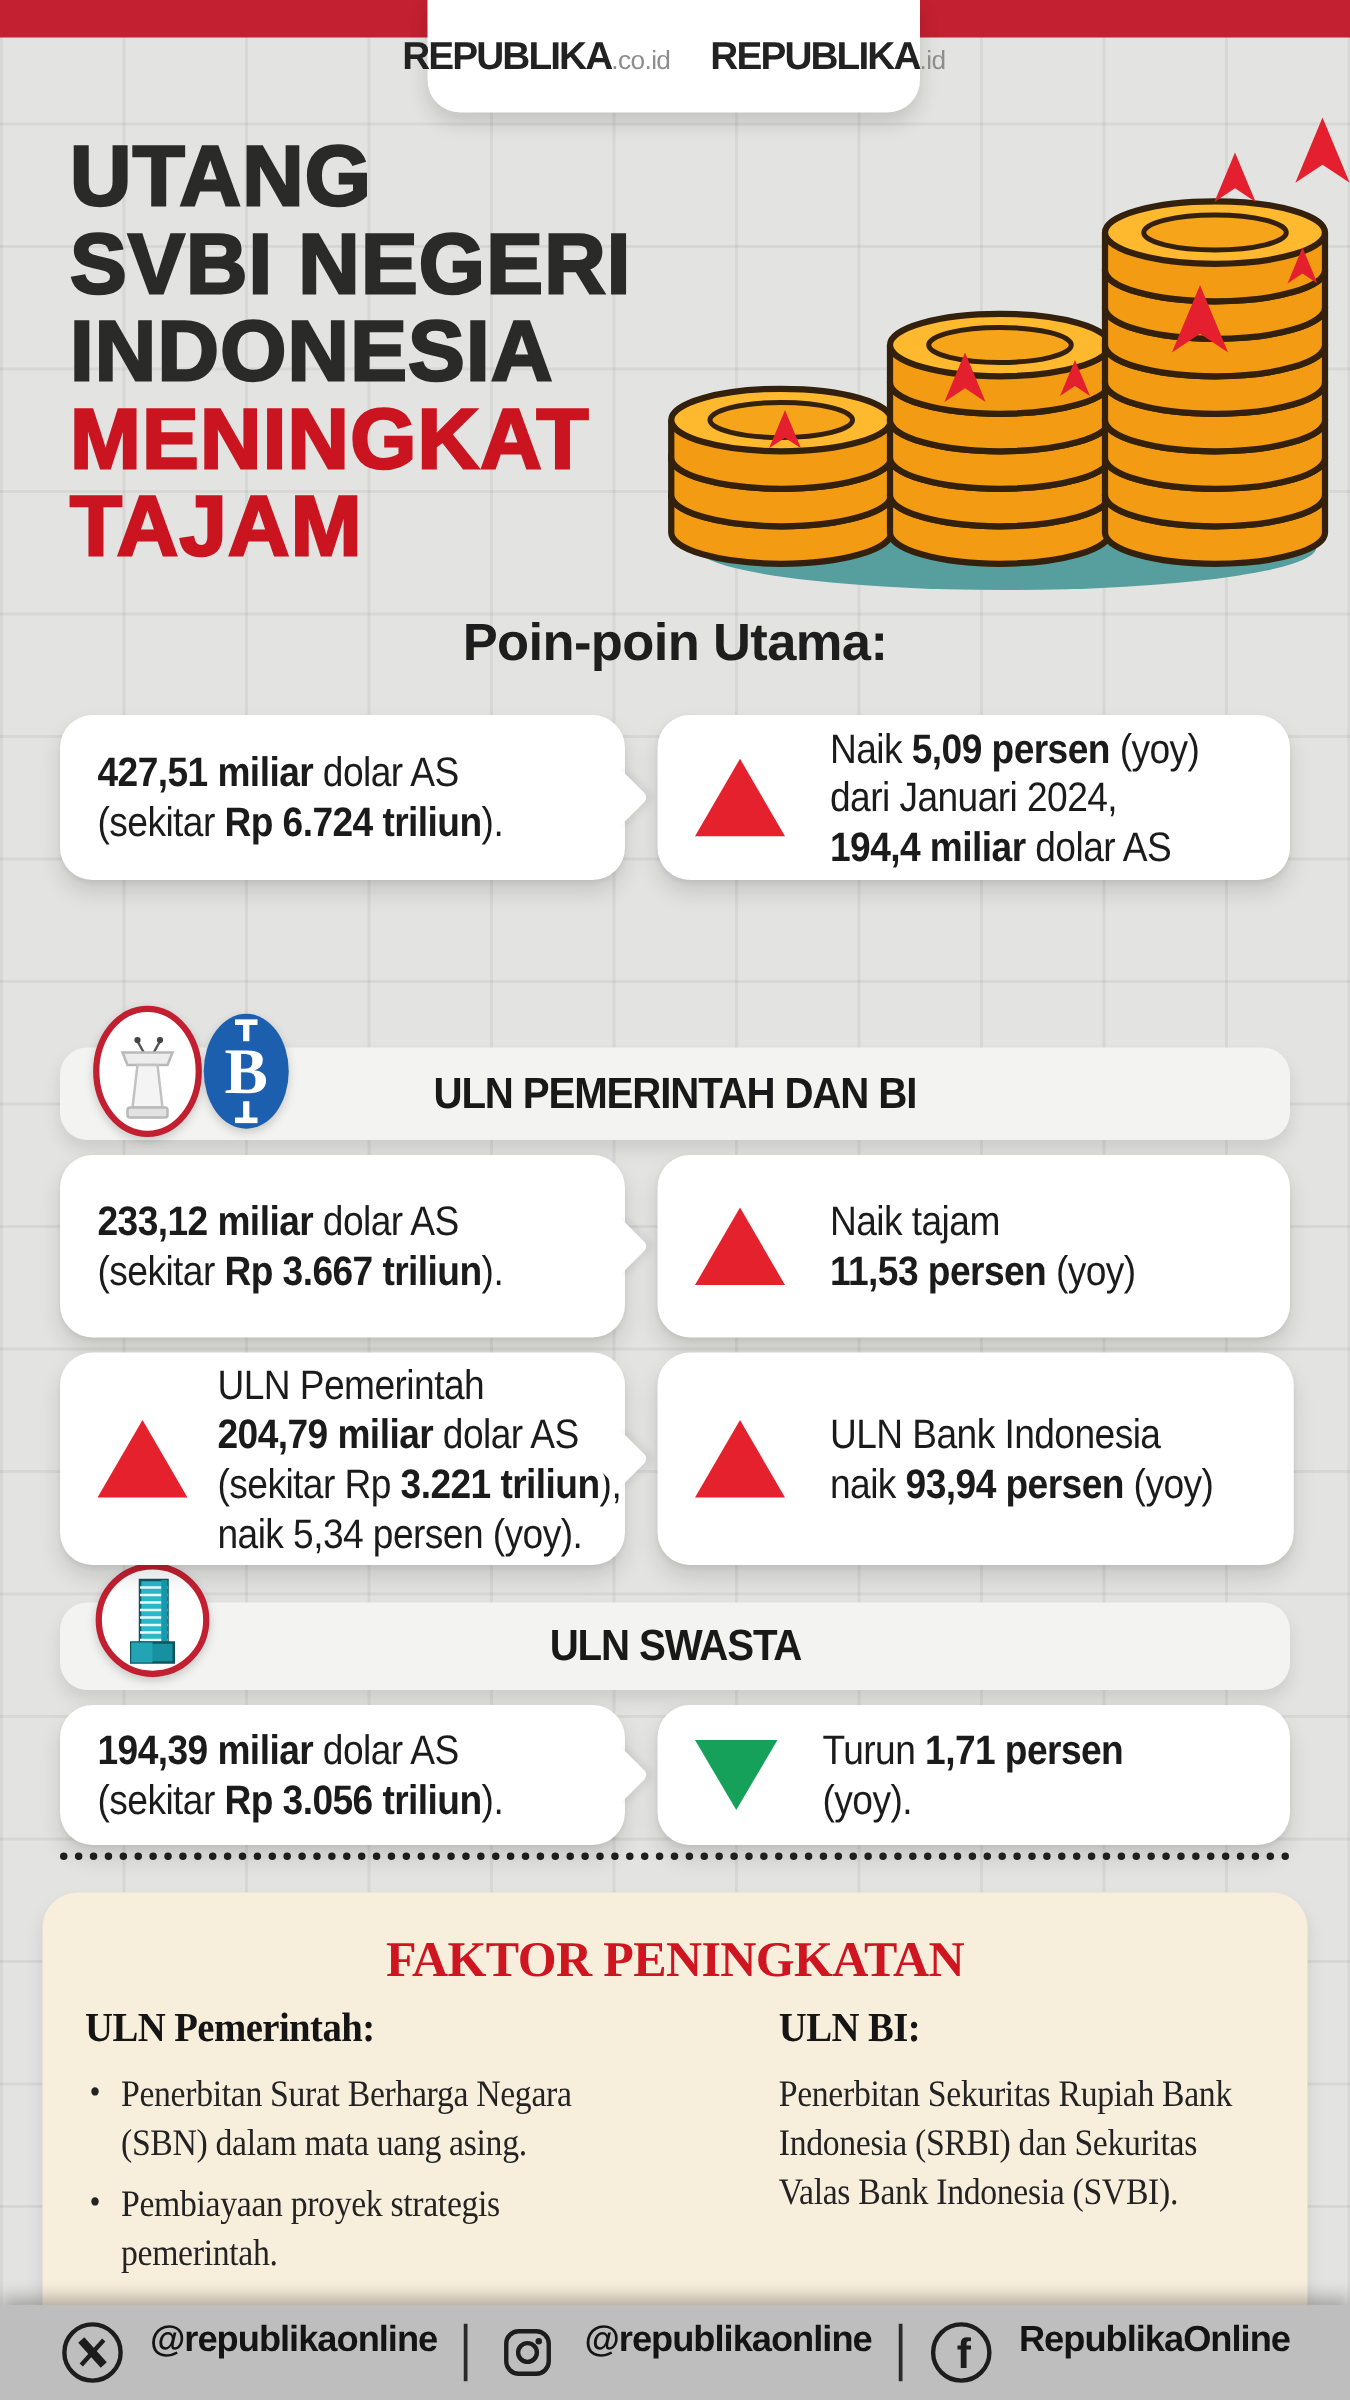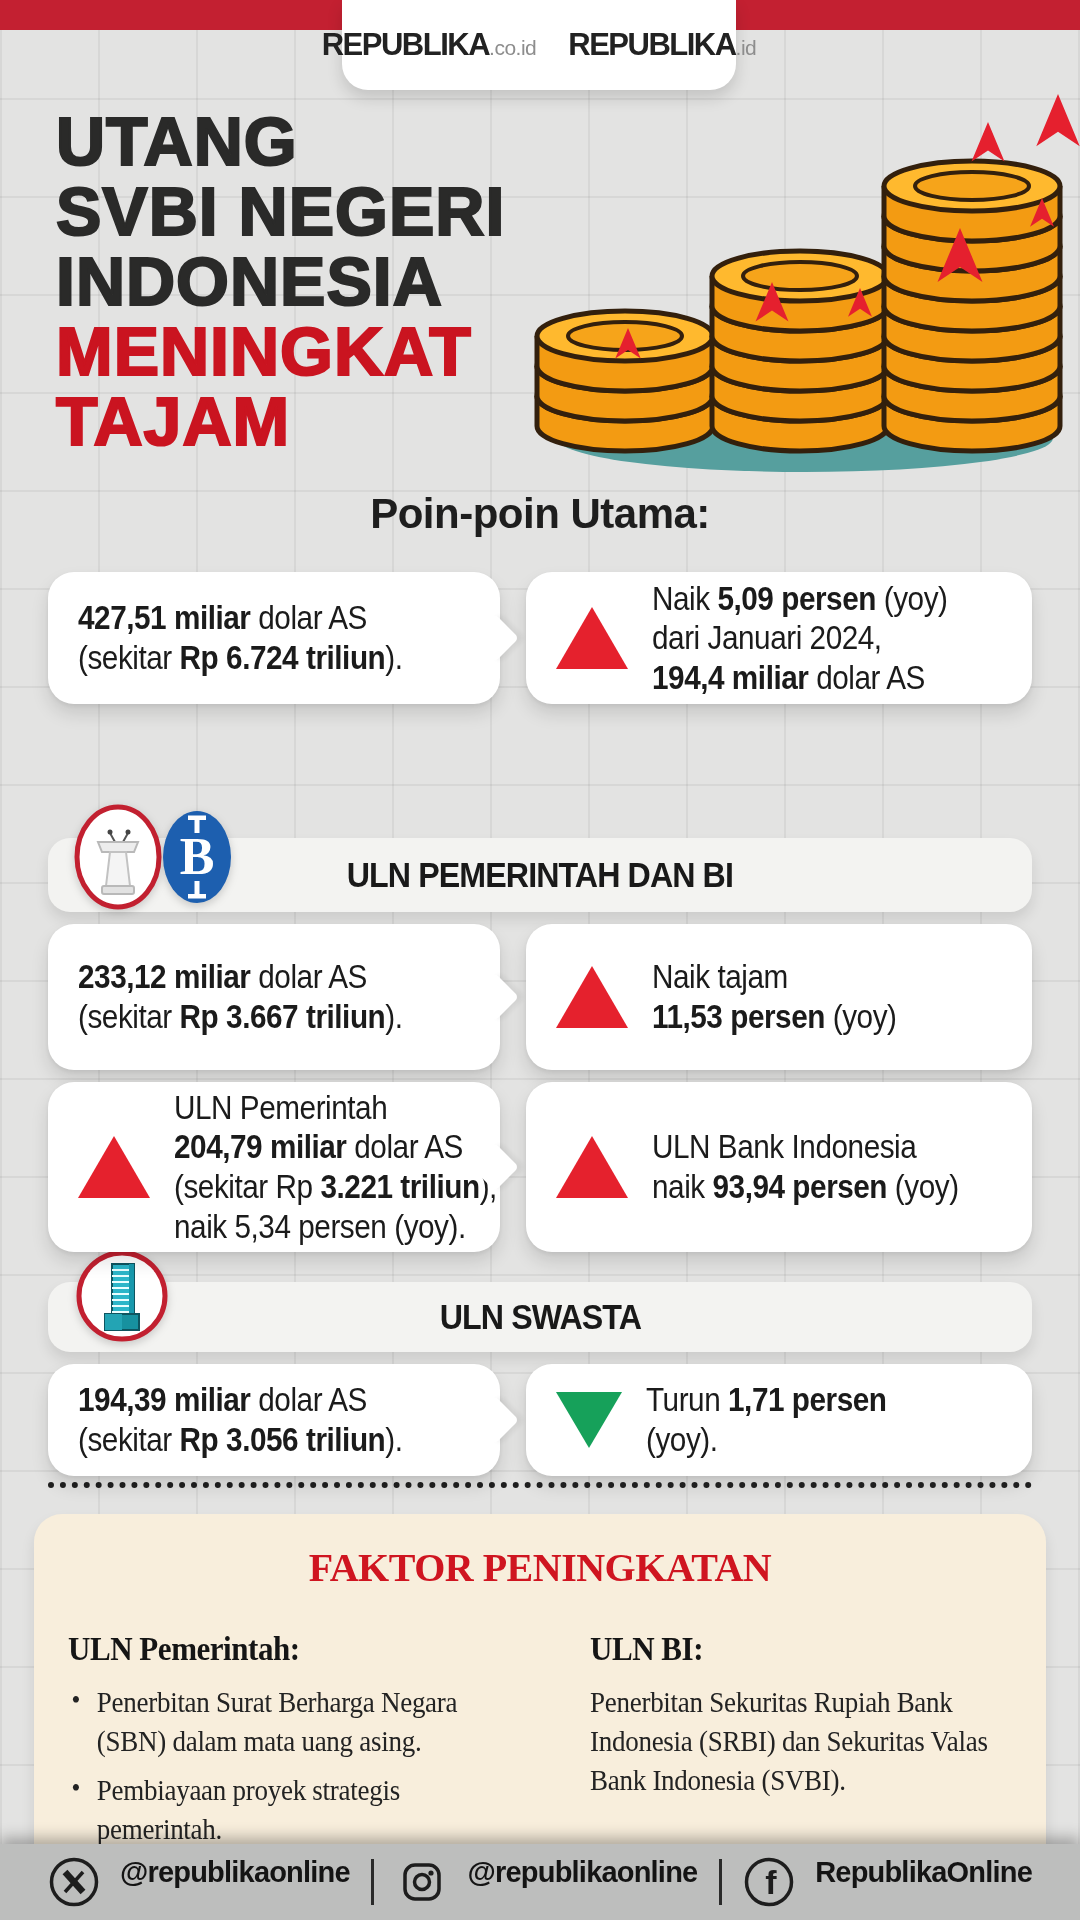--- a/index.html
+++ b/index.html
@@ -43,40 +43,40 @@
   .badge { position:absolute; display:block; filter:drop-shadow(0 3px 4px rgba(0,0,0,0.18)); }
 
   .row { display:flex; margin-top:12px; }
   .card { position:relative; background:#fff; border-radius:26px;
     box-shadow:0 10px 18px rgba(0,0,0,0.12), 0 2px 4px rgba(0,0,0,0.06);
     display:flex; align-items:center; }
   .card.left { width:452px; padding:0 30px; z-index:2; }
   .card.left::after { content:""; position:absolute; right:-12px; top:50%;
     width:34px; height:34px; background:#fff; border-radius:5px;
     transform:translateY(-50%) rotate(45deg); box-shadow:4px -4px 5px rgba(0,0,0,0.06); }
-  .card.right { flex:1; margin-left:26px; padding:0 30px; gap:24px; }
+  .card.right { flex:1; margin-left:26px; padding:0 30px; gap:36px; }
   .card.with-tri { gap:24px; }
   .card p { font-size:33px; line-height:1.2; letter-spacing:-0.5px; color:#1b1b1b;
     white-space:nowrap; width:111%; transform:scaleX(0.9); transform-origin:left center; }
   .card p b { font-weight:bold; }
   .tri { flex:0 0 auto; width:0; height:0; }
   .tri.up { border-left:36px solid transparent; border-right:36px solid transparent;
     border-bottom:62px solid #e5212d; }
   .tri.down { border-left:33px solid transparent; border-right:33px solid transparent;
     border-top:56px solid #16a15a; }
 
   .dots { position:absolute; top:1482px; left:48px; right:48px; height:0;
     border-top:6px dotted #1f1f1f; }
 
   .factors { position:absolute; left:34px; right:34px; top:1514px; height:358px;
     background:#f8eedc; border-radius:28px 28px 20px 20px; box-shadow:0 8px 14px rgba(0,0,0,0.10);
     padding:30px 34px 0 34px;font-family:Liberation Serif, serif; }
   .factors h3 { text-align:center; font-size:40px; font-weight:bold; letter-spacing:-0.5px;
     color:#cf1520; }
-  .factors .cols { display:flex; gap:80px; margin-top:40px; }
+  .factors .cols { display:flex; gap:113px; margin-top:14px; }
   .factors .col-l { flex:0 0 442px; }
   .factors .col-r { flex:1; }
   .factors h4 { font-size:33px; font-weight:bold; letter-spacing:-0.5px; color:#151515;
     margin-bottom:14px; white-space:nowrap; transform:scaleX(0.94); transform-origin:left center; }
   .factors li, .factors .col p { font-size:30px; line-height:1.3; letter-spacing:-0.3px; color:#232323;
     width:111%; transform:scaleX(0.9); transform-origin:left top; }
   .factors ul { list-style:none; }
   .factors li { position:relative; padding-left:32px; margin-bottom:10px; }
   .factors li::before { content:"\2022"; position:absolute; left:4px; top:0px; font-size:28px; }
 

